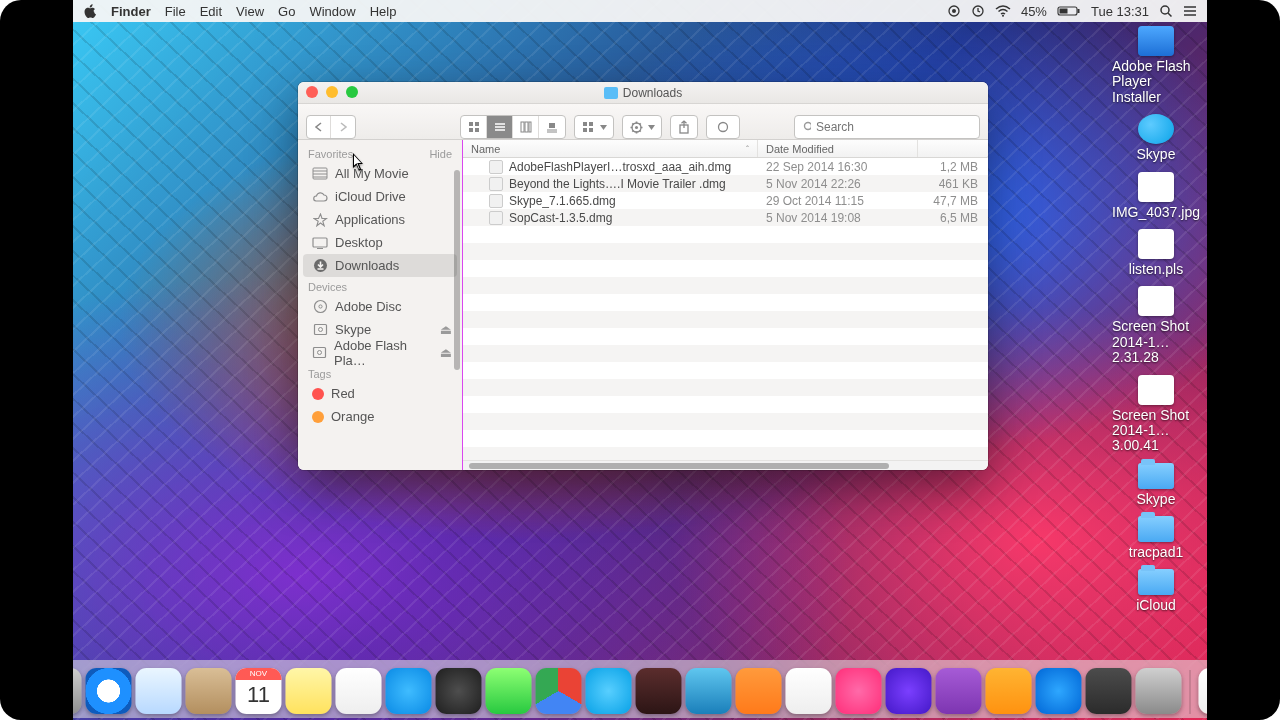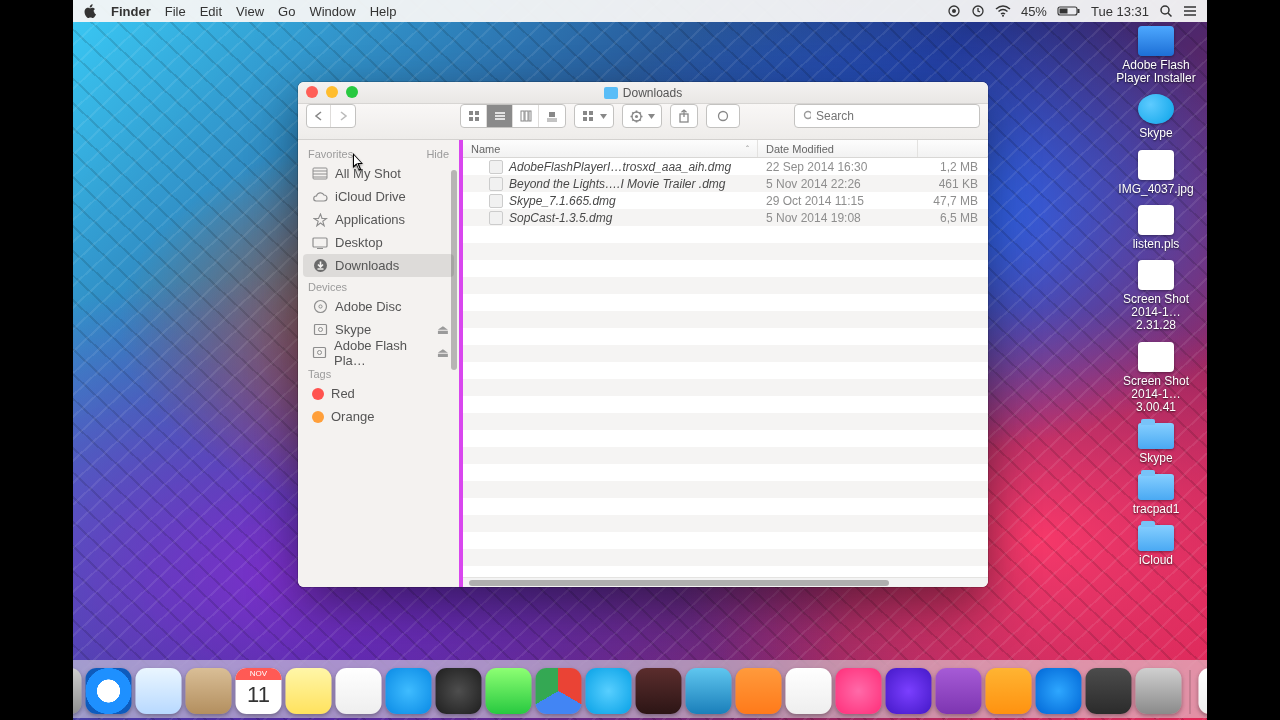--- a/index.html
+++ b/index.html
@@ -1,19 +1,19 @@
 <!DOCTYPE html>
 <html><head>
 <meta charset="utf-8">
 <style>
 * { margin:0; padding:0; box-sizing:border-box; font-family: -apple-system, "Helvetica Neue", Arial, sans-serif; -webkit-font-smoothing:antialiased; }
 html,body { width:1280px; height:720px; overflow:hidden; }
 
 
-.stage { position:absolute; inset:0; background:#000; }
+.stage { position:absolute; inset:0; background:#000;border-radius:21px; }
 .screen { position:absolute; left:73px; top:0; width:1134px; height:720px; overflow:hidden; }
 
 
 .wallpaper { position:absolute; inset:0; background:
   radial-gradient(ellipse 60% 50% at 40% 45%, rgba(255,72,0,.85) 0%, rgba(255,72,0,0) 60%),
   radial-gradient(ellipse 55% 55% at 75% 30%, rgba(30,120,255,.9) 0%, rgba(30,120,255,0) 60%),
   radial-gradient(ellipse 70% 60% at 20% 80%, rgba(120,50,210,.9) 0%, rgba(120,50,210,0) 70%),
   radial-gradient(ellipse 50% 50% at 85% 75%, rgba(255,60,120,.85) 0%, rgba(255,60,120,0) 65%),
   linear-gradient(135deg,#3acbe8 0%, #1b2a6e 50%, #d72660 100%);
   filter:hue-rotate(5deg) saturate(1.05);
@@ -34,63 +34,63 @@
 .status-icon svg { display:block; }
 
 
 .desktop-icons { position:absolute; right:6px; top:26px; display:flex; flex-direction:column; gap:9px; z-index:5; }
 .dicon { width:90px; display:flex; flex-direction:column; align-items:center; }
 .dicon .gl { width:36px; height:30px; border-radius:4px; background:#fff; border:1px solid rgba(255,255,255,.8); box-shadow:0 1px 3px rgba(0,0,0,.4); margin-bottom:3px; }
 .dicon.folder .gl { background:linear-gradient(#86cfff,#4aa9f3); border:none; height:26px; border-radius:3px; position:relative; }
 .dicon.folder .gl::before{content:"";position:absolute;left:3px;top:-4px;width:14px;height:6px;background:#78c3f8;border-radius:2px 2px 0 0;}
 .dicon.app .gl { background:linear-gradient(#4da8ff,#1d6fd6); border:none; }
 .dicon.app.skype .gl { border-radius:50%; background:radial-gradient(circle at 35% 35%,#5ecbff,#0aa3e8); }
-.dicon .lbl { font-size:12px; color:#fff; text-align:center; text-shadow:0 1px 2px rgba(0,0,0,.7); line-height:1.1; max-width:88px; }
-
-
-.finder { position:absolute; left:225px; top:82px; width:690px; height:505px; border-radius:6px; box-shadow:0 18px 50px rgba(0,0,0,.45), 0 0 0 1px rgba(0,0,0,.15); overflow:hidden; z-index:10; background:#fff; display:flex; flex-direction:column; }
+.dicon .lbl { font-size:14px; color:#fff; text-align:left; text-shadow:0 1px 2px rgba(0,0,0,.7); line-height:1.1; max-width:88px; }
+
+
+.finder { position:absolute; left:225px; top:82px; width:690px; height:388px; border-radius:6px; box-shadow:0 18px 50px rgba(0,0,0,.45), 0 0 0 1px rgba(0,0,0,.15); overflow:hidden; z-index:10; background:#fff; display:flex; flex-direction:column; }
 .titlebar { height:22px; background:linear-gradient(#f4f2f1,#e9e7e5); display:flex; align-items:center; justify-content:center; position:relative; border-bottom:1px solid #d7d5d3; font-size:12px; color:#555; }
 .titlebar .traffic { position:absolute; left:8px; top:4px; display:flex; gap:8px; }
 .traffic span { width:12px; height:12px; border-radius:50%; display:block; }
 .tc-r{background:#ff5f57;} .tc-y{background:#ffbd2e;} .tc-g{background:#28c940;}
 .titlebar .ticon { width:14px; height:12px; background:#59bdf7; border-radius:2px; margin-right:5px; }
 
-.toolbar { height:36px; background:linear-gradient(#f9f7f6,#eeecea); border-bottom:1px solid #d3d1cf; display:flex; align-items:flex-start; padding:0 8px; gap:8px; }
+.toolbar { height:36px; background:linear-gradient(#f9f7f6,#eeecea); border-bottom:1px solid #d3d1cf; display:flex; align-items:flex-end; padding:0 8px; gap:8px; }
 .seg { display:flex; border:1px solid #c3c2c0; border-radius:4px; overflow:hidden; background:#fff; height:24px; }
 .seg > div { width:26px; display:flex; align-items:center; justify-content:center; color:#6c6c6c; font-size:12px; border-right:1px solid #dedcda; }
 .seg > div:last-child{border-right:none;}
 .seg > div.active { background:#8a8a8a; color:#fff; }
 .seg.nav > div{width:24px;}
 .tbtn { border:1px solid #c3c2c0; border-radius:4px; background:#fff; height:24px; min-width:28px; display:flex; align-items:center; justify-content:center; color:#6c6c6c; }
 .tbtn.tags{width:34px;}
 .toolbar svg { display:block; }
 .searchbox { margin-left:auto; width:186px; height:24px; border:1px solid #c4c3c1; border-radius:4px; background:#fff; display:flex; align-items:center; padding:0 8px; color:#9a9a9a; font-size:12px; gap:5px;}
 .searchbox input { border:none; outline:none; flex:1; font-size:12px; background:transparent; }
 
 .body { flex:1; display:flex; min-height:0; }
-.sidebar { width:165px; background:#f4f2f0; border-right:4px solid #d946ef; overflow:hidden; font-size:13px; color:#555; padding-top:4px; position:relative; }
+.sidebar { width:165px; background:#f4f2f0; border-right:1px solid #d946ef; overflow:hidden; font-size:13px; color:#555; padding-top:4px; position:relative; }
 .sidebar .scrollthumb{position:absolute;right:2px;top:30px;width:6px;height:200px;background:rgba(0,0,0,.25);border-radius:3px;}
 .sb-header { display:flex; justify-content:space-between; padding:4px 10px 2px 10px; font-size:11px; color:#9b9b9b; text-transform:none; }
 .sb-header .hide{color:#9b9b9b;font-size:11px;}
 .sb-item { display:flex; align-items:center; height:23px; padding:0 10px 0 14px; gap:7px; color:#555; }
 .sb-item.selected { background:#dddbd9; border-radius:4px; margin:0 5px; padding-left:9px; }
 .sb-item .sic { width:16px; height:14px; color:#8e8e8e; display:flex; align-items:center; justify-content:center; }
 .sb-item .sic svg{display:block;}
 .sb-item .ej { margin-left:auto; color:#9a9a9a; }
 .tagdot{width:12px;height:12px;border-radius:50%;}
 
 .listpane { flex:1; display:flex; flex-direction:column; min-width:0; }
 .cols { height:18px; background:linear-gradient(#fdfdfd,#f2f2f2); border-bottom:1px solid #d8d7d5; display:flex; font-size:11px; color:#666; align-items:center; }
 .cols > div { padding:0 8px; border-right:1px solid #e3e2e0; height:100%; display:flex; align-items:center; }
 .col-name{flex:1;} .col-date{width:160px;} .col-size{width:70px;justify-content:flex-end;border-right:none;margin-top:32px;}
 .col-name .sort { margin-left:auto; font-size:9px; color:#999; }
 .rows { flex:1; overflow:hidden; position:relative; }
 .rows .stripes{position:absolute;inset:0;background:repeating-linear-gradient(#fff 0 17px,#f5f4f3 17px 34px);}
 .row { position:relative; height:17px; display:flex; align-items:center; font-size:12px; color:#494949; }
-.row .c-name{flex:1; padding-left:26px; display:flex; align-items:flex-start; gap:6px; white-space:nowrap; overflow:hidden;font-style:italic;}
+.row .c-name{flex:1; padding-left:26px; display:flex; align-items:flex-start; gap:6px; white-space:nowrap; overflow:hidden;}
 .row .c-name .fic{width:14px;height:14px;background:#f1f1f1;border:1px solid #ccc;border-radius:2px;flex:none;}
 .row .c-date{width:160px;padding:0 8px;color:#8e8e8e;}
 .row .c-size{width:70px;padding:0 10px 0 0;text-align:right;color:#8e8e8e;}
 .hscroll{height:10px;background:#f3f3f3;border-top:1px solid #e4e3e1;position:relative;}
 .hscroll .thumb{position:absolute;left:6px;top:2px;height:6px;width:420px;background:rgba(0,0,0,.28);border-radius:3px;}
 
 
 .cursor { position:absolute; z-index:40; left:280px; top:153px; }
 .cursor svg { display:block; filter:drop-shadow(0 1px 1px rgba(0,0,0,.45)); }
 
@@ -329,21 +329,21 @@
           <div id="sb-fav">
               <div class="sb-item">
                 <span class="sic">
                   <svg width="16" height="13">
                     <rect x="1" y="1" width="14" height="11" rx="1" fill="none" stroke="#8e8e8e"></rect>
                     <line x1="1" y1="4" x2="15" y2="4" stroke="#8e8e8e"></line>
                     <line x1="1" y1="7" x2="15" y2="7" stroke="#8e8e8e"></line>
                     <line x1="1" y1="10" x2="15" y2="10" stroke="#8e8e8e"></line>
                   </svg>
                 </span>
-                <span>All My Shot</span>
+                <span>All My Movie</span>
               </div>
               <div class="sb-item">
                 <span class="sic">
                   <svg width="16" height="12">
                     <path d="M4 10h8a3 3 0 0 0 0-6 4 4 0 0 0-7.5 1A2.5 2.5 0 0 0 4 10z" fill="none" stroke="#8e8e8e" stroke-width="1.2"></path>
                   </svg>
                 </span>
                 <span>iCloud Drive</span>
               </div>
               <div class="sb-item">

